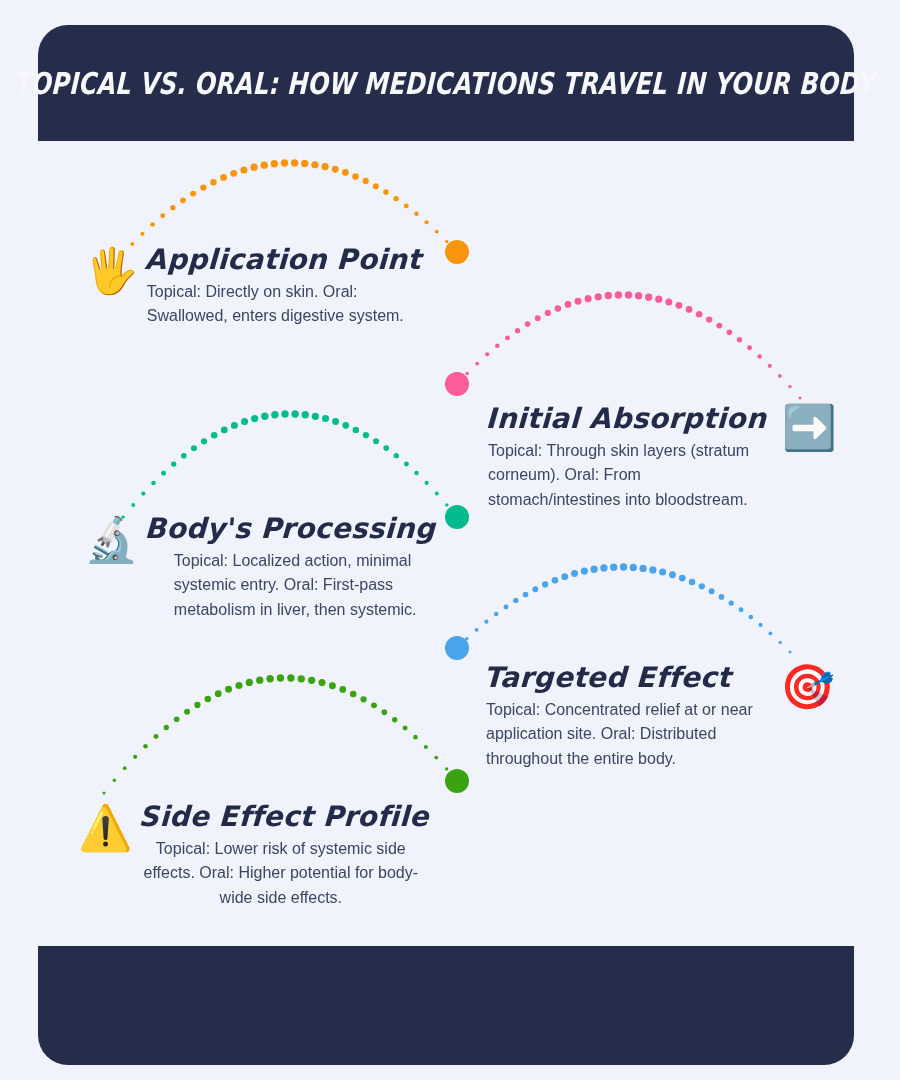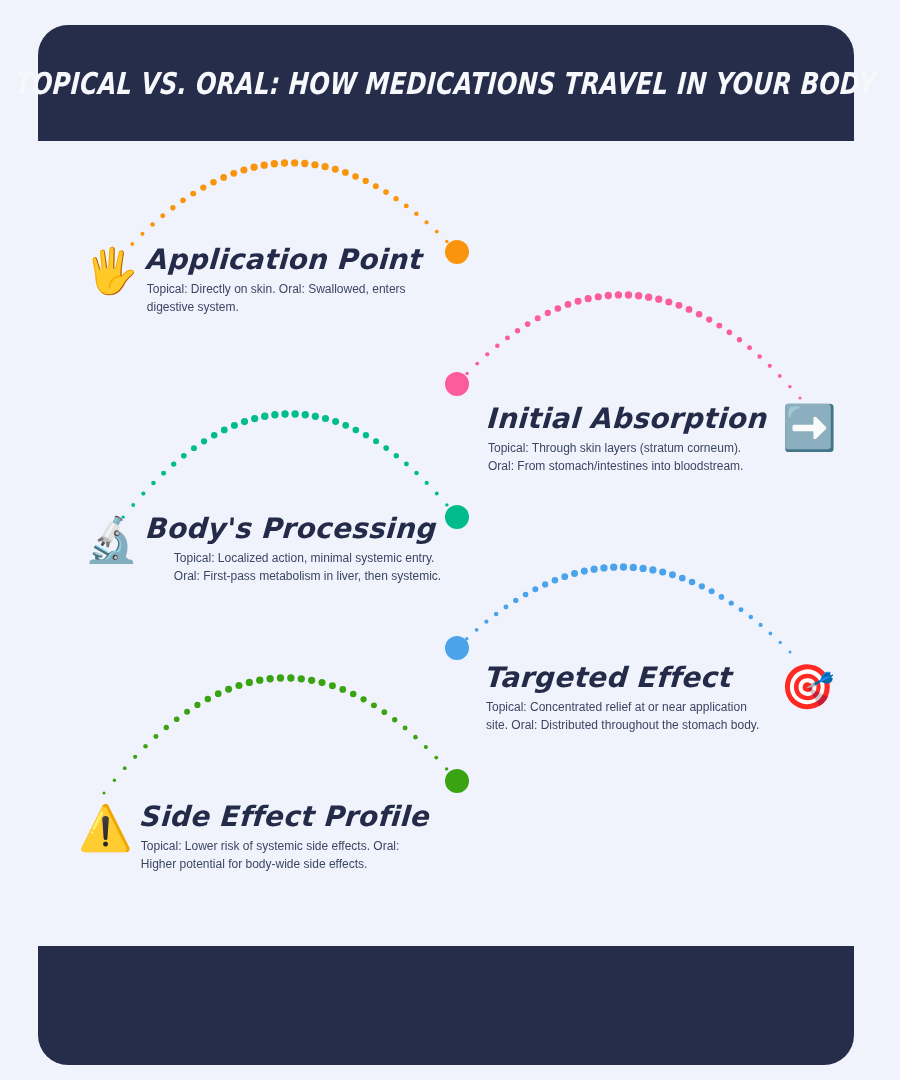--- a/index.html
+++ b/index.html
@@ -96,42 +96,42 @@
     letter-spacing: 0.3px;
     line-height: 1.18;
     transform: skewX(-5deg);
     transform-origin: left center;
     white-space: nowrap;
     margin-bottom: 4px;
   }
 
   .step-desc {
     color: #3c4663;
-    font-size: 12px;
+    font-size: 16px;
     line-height: 1.52;
     font-weight: 400;
   }
 
   
   .step-1 { left: 84px;  top: 243px; }
   .step-1 .step-desc { width: 268px; padding-left: 2px; }
   .step-1 .step-heading { padding-left: 2px; }
 
   .step-2 { left: 488px; top: 402px; }
   .step-2 .step-desc { width: 282px; }
 
   .step-3 { left: 84px;  top: 512px; }
   .step-3 .step-desc { width: 282px; padding-left: 2px; margin-left: 27px; }
   .step-3 .step-heading { padding-left: 2px; }
 
   .step-4 { left: 486px; top: 661px; }
   .step-4 .step-desc { width: 282px; }
 
   .step-5 { left: 78px;  top: 800px; }
-  .step-5 .step-desc { width: 282px; padding-left: 2px; }
+  .step-5 .step-desc { width: 282px; padding-left: 2px; text-align: center; }
   .step-5 .step-heading { padding-left: 2px; }
 </style>
 </head>
 <body>
 
 <div id="canvas">
 
   <svg id="arcs" viewBox="0 0 900 1080" xmlns="http://www.w3.org/2000/svg">
       <g>
         <circle cx="112.00" cy="266.00" r="1.50" fill="#F9950D"></circle>
@@ -350,21 +350,21 @@
     <div class="step-body">
       <div class="step-heading">Body's Processing</div>
       <div class="step-desc">Topical: Localized action, minimal systemic entry. Oral: First-pass metabolism in liver, then systemic.</div>
     </div>
   </div>
 
   <div class="step step-right step-4">
     <span class="step-icon">🎯</span>
     <div class="step-body">
       <div class="step-heading">Targeted Effect</div>
-      <div class="step-desc">Topical: Concentrated relief at or near application site. Oral: Distributed throughout the stomach body.</div>
+      <div class="step-desc">Topical: Concentrated relief at or near application site. Oral: Distributed throughout the entire body.</div>
     </div>
   </div>
 
   <div class="step step-left step-5">
     <span class="step-icon">⚠️</span>
     <div class="step-body">
       <div class="step-heading">Side Effect Profile</div>
       <div class="step-desc">Topical: Lower risk of systemic side effects. Oral: Higher potential for body-wide side effects.</div>
     </div>
   </div>

